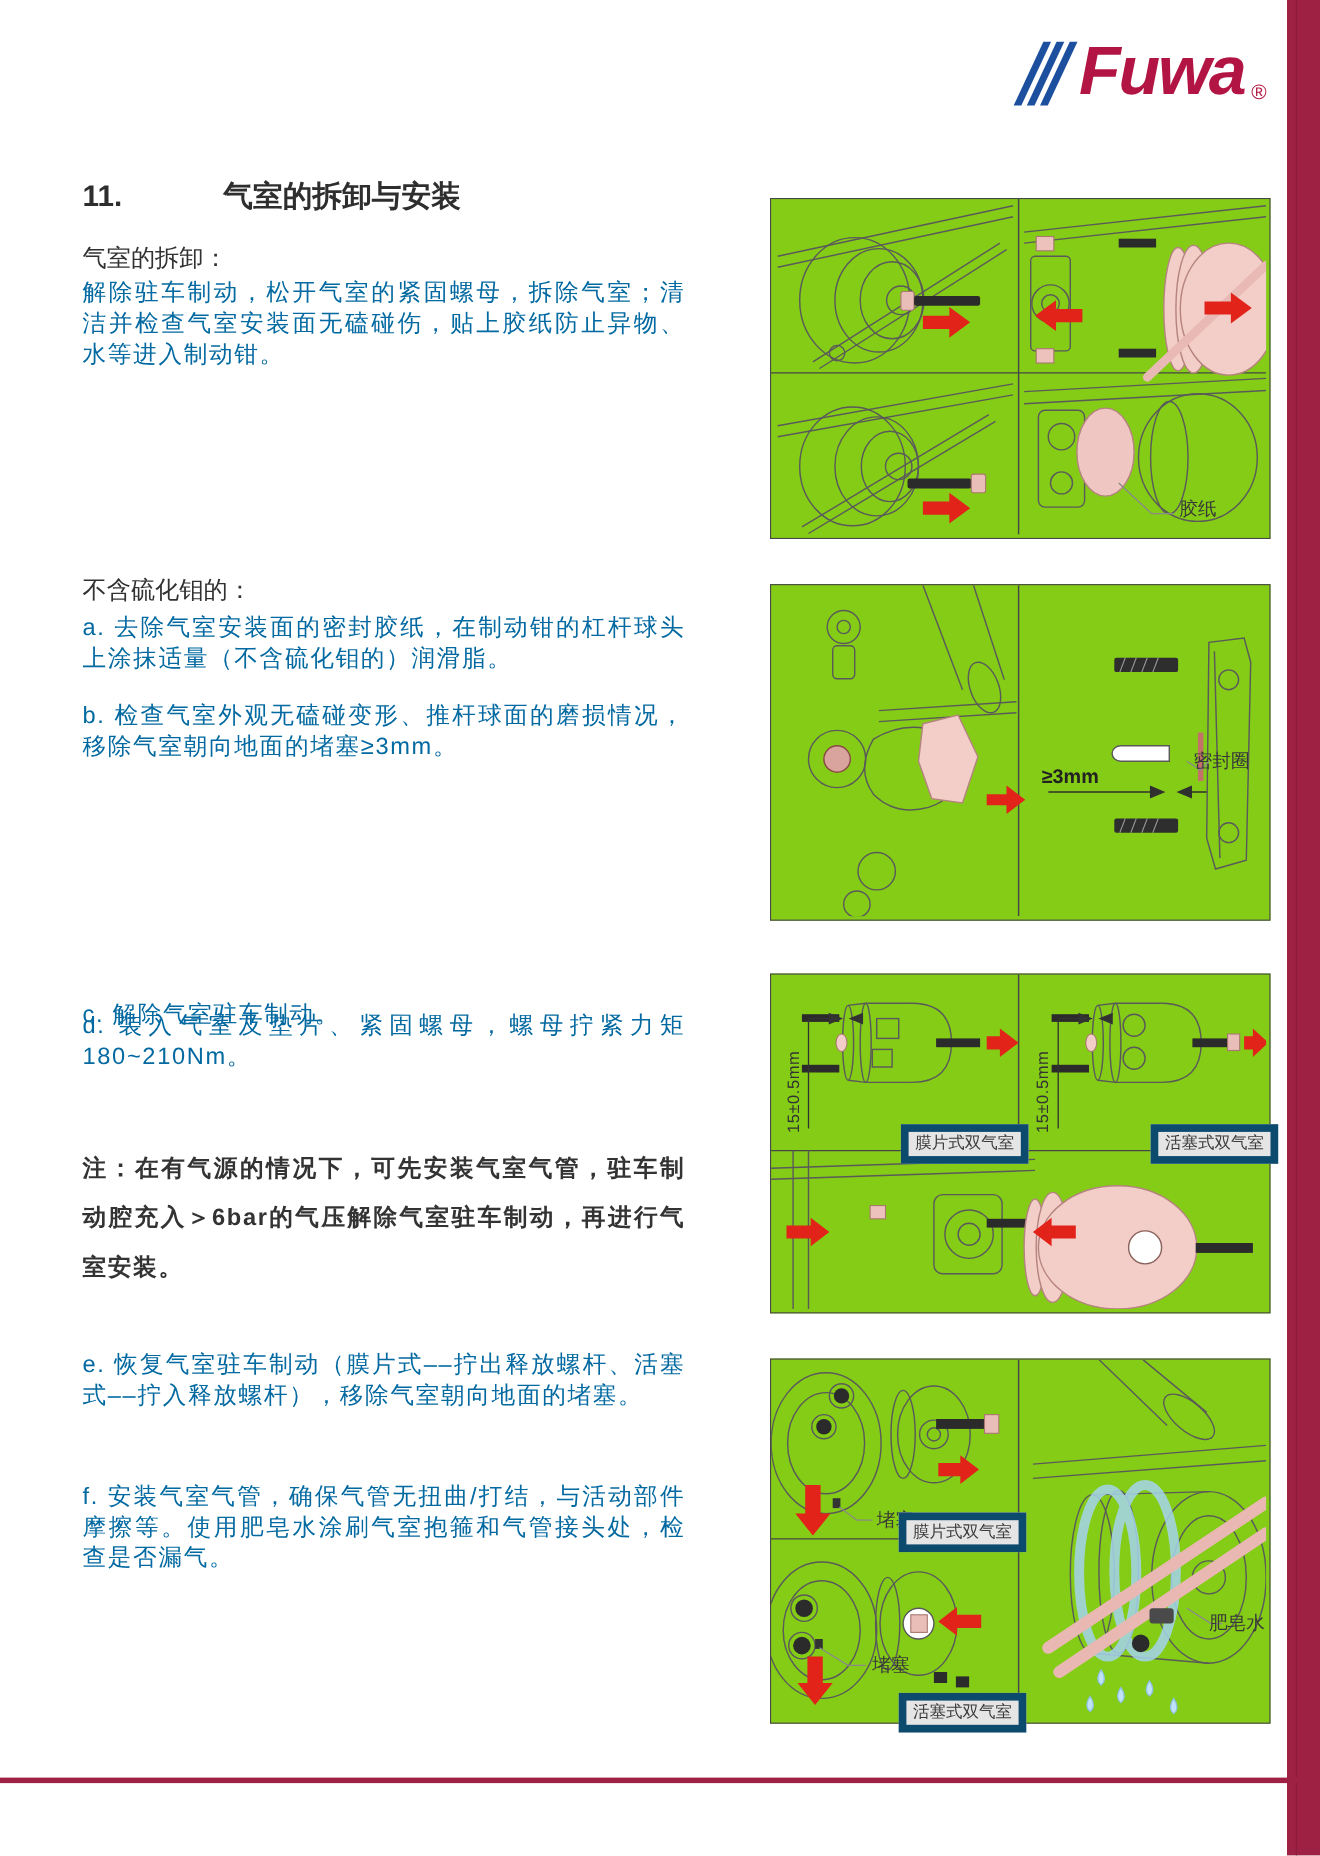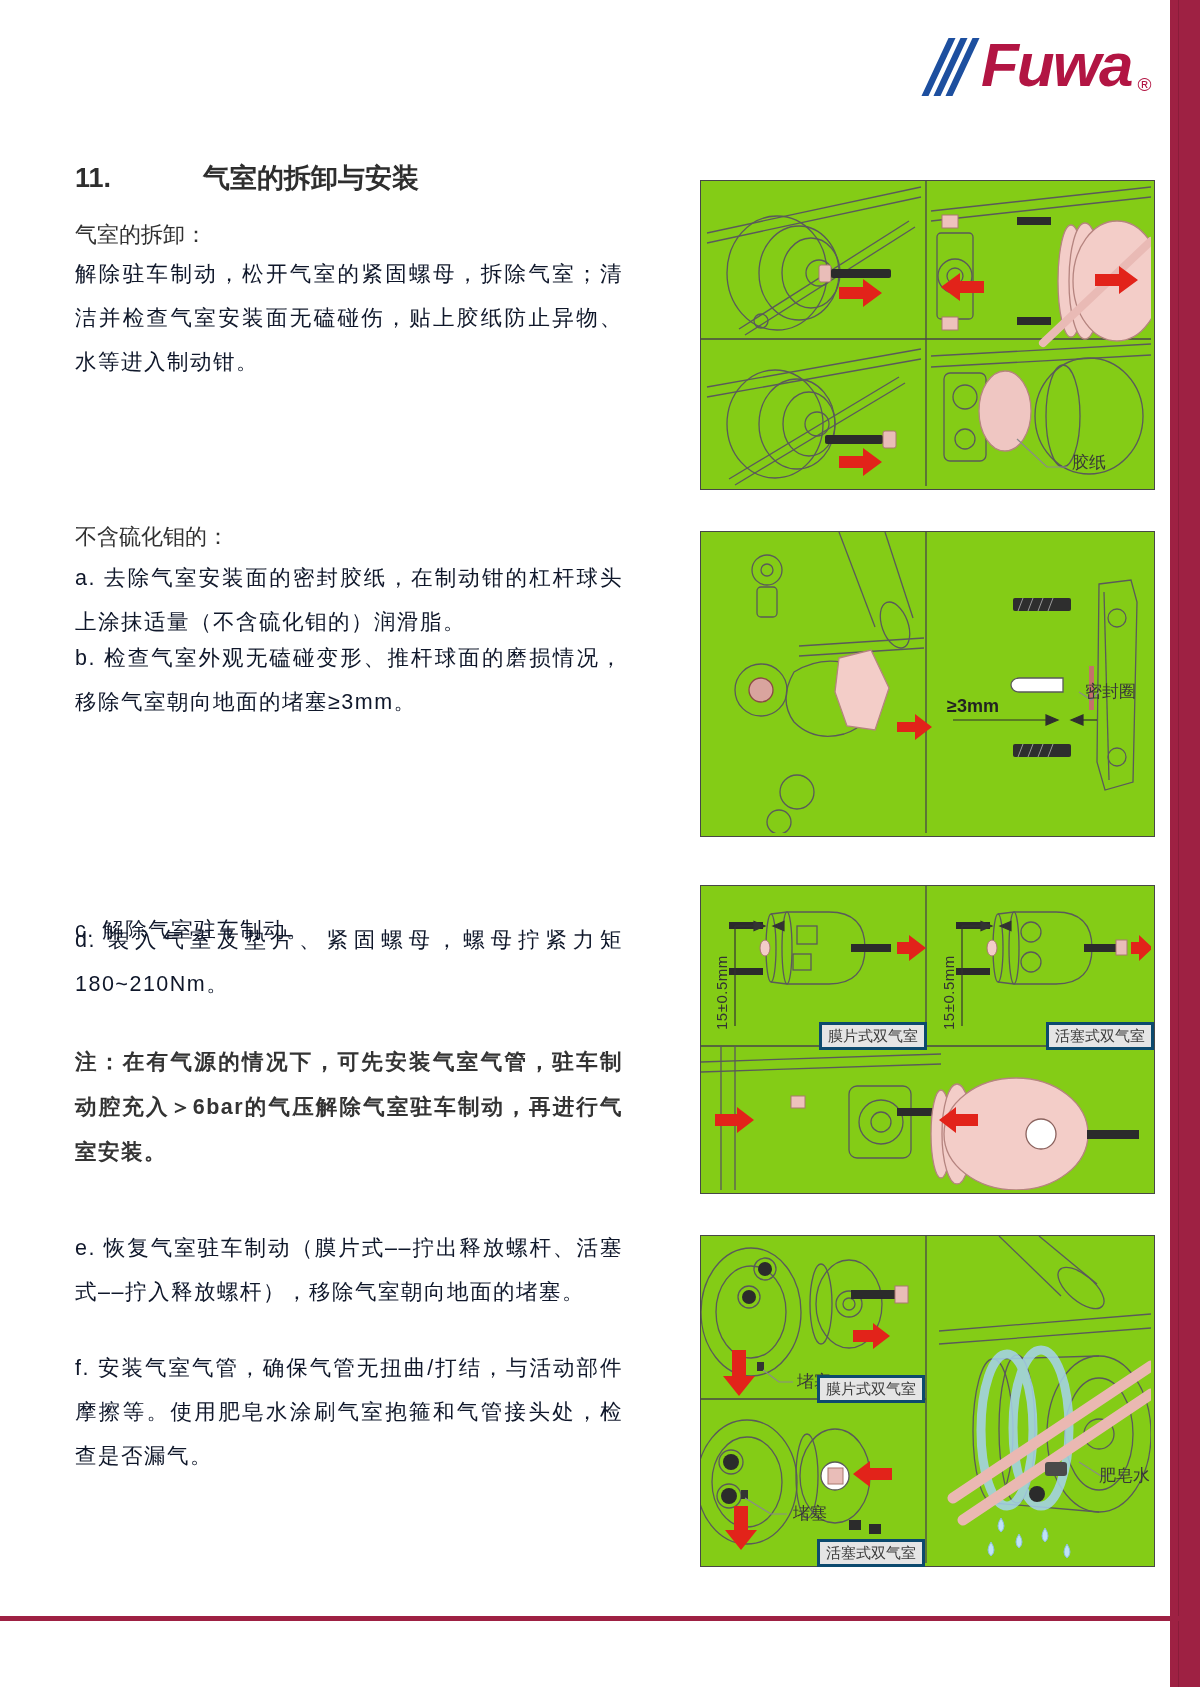--- a/index.html
+++ b/index.html
@@ -14,28 +14,28 @@
   .logo-stripes span{display:block;width:7px;height:58px;background:#1d4f9f;margin-right:5px;
                      transform:skewX(-25deg);}
   .logo-text{font-size:62px;line-height:1;font-weight:bold;font-style:italic;color:#b21543;
              letter-spacing:-2px;}
   .logo-reg{font-size:19px;color:#b21543;margin-left:6px;margin-top:2px;font-style:normal;}
   
   .tcol{position:absolute;left:75px;width:548px;}
   .page-title{top:160px;font-size:27px;font-weight:bold;color:#2e2e2e;}
   .page-title .num{margin-right:92px;}
   .sec-head{font-size:22px;font-weight:normal;color:#313131;}
-  .body-text{font-size:21.5px;line-height:44px;letter-spacing:1.5px;text-align:justify;color:#0f172a;}
+  .body-text{font-size:21.5px;line-height:28px;letter-spacing:1.5px;text-align:justify;color:#0369a1;}
   .body-text.bold{font-weight:bold;line-height:45px;color:#333;}
   
   .fig{position:absolute;left:656px;width:453px;border:1.5px solid #474747;background:#84cc16;margin-left:44px;}
   .fig svg{display:block;}
   .fig-label{position:absolute;font-size:17px;color:#383838;white-space:nowrap;line-height:20px;}
   .fig-caption{position:absolute;font-size:15px;color:#3a3a3a;background:#e5e5e5;
-               border:3px solid #0c4a6e;padding:1px 6px;white-space:nowrap;line-height:20px;}
+               border:7px solid #0c4a6e;padding:1px 6px;white-space:nowrap;line-height:20px;}
   .dim-label{position:absolute;font-size:18px;font-weight:bold;color:#222;white-space:nowrap;}
   .dim-rot{position:absolute;font-size:15px;color:#333;white-space:nowrap;
            transform:rotate(-90deg);transform-origin:0 0;letter-spacing:.5px;}
   
   .footer-line{position:absolute;left:0;top:1616px;width:1200px;height:5px;background:#9e2143;}
   .footer{position:absolute;right:62px;top:1636px;display:flex;align-items:center;
           font-size:20px;font-weight:bold;color:#3a3a3a;letter-spacing:1px;}
   .footer .sep{margin:0 16px;color:#555;font-weight:normal;}
   .footer .slogan{margin-left:18px;}
 </style>

